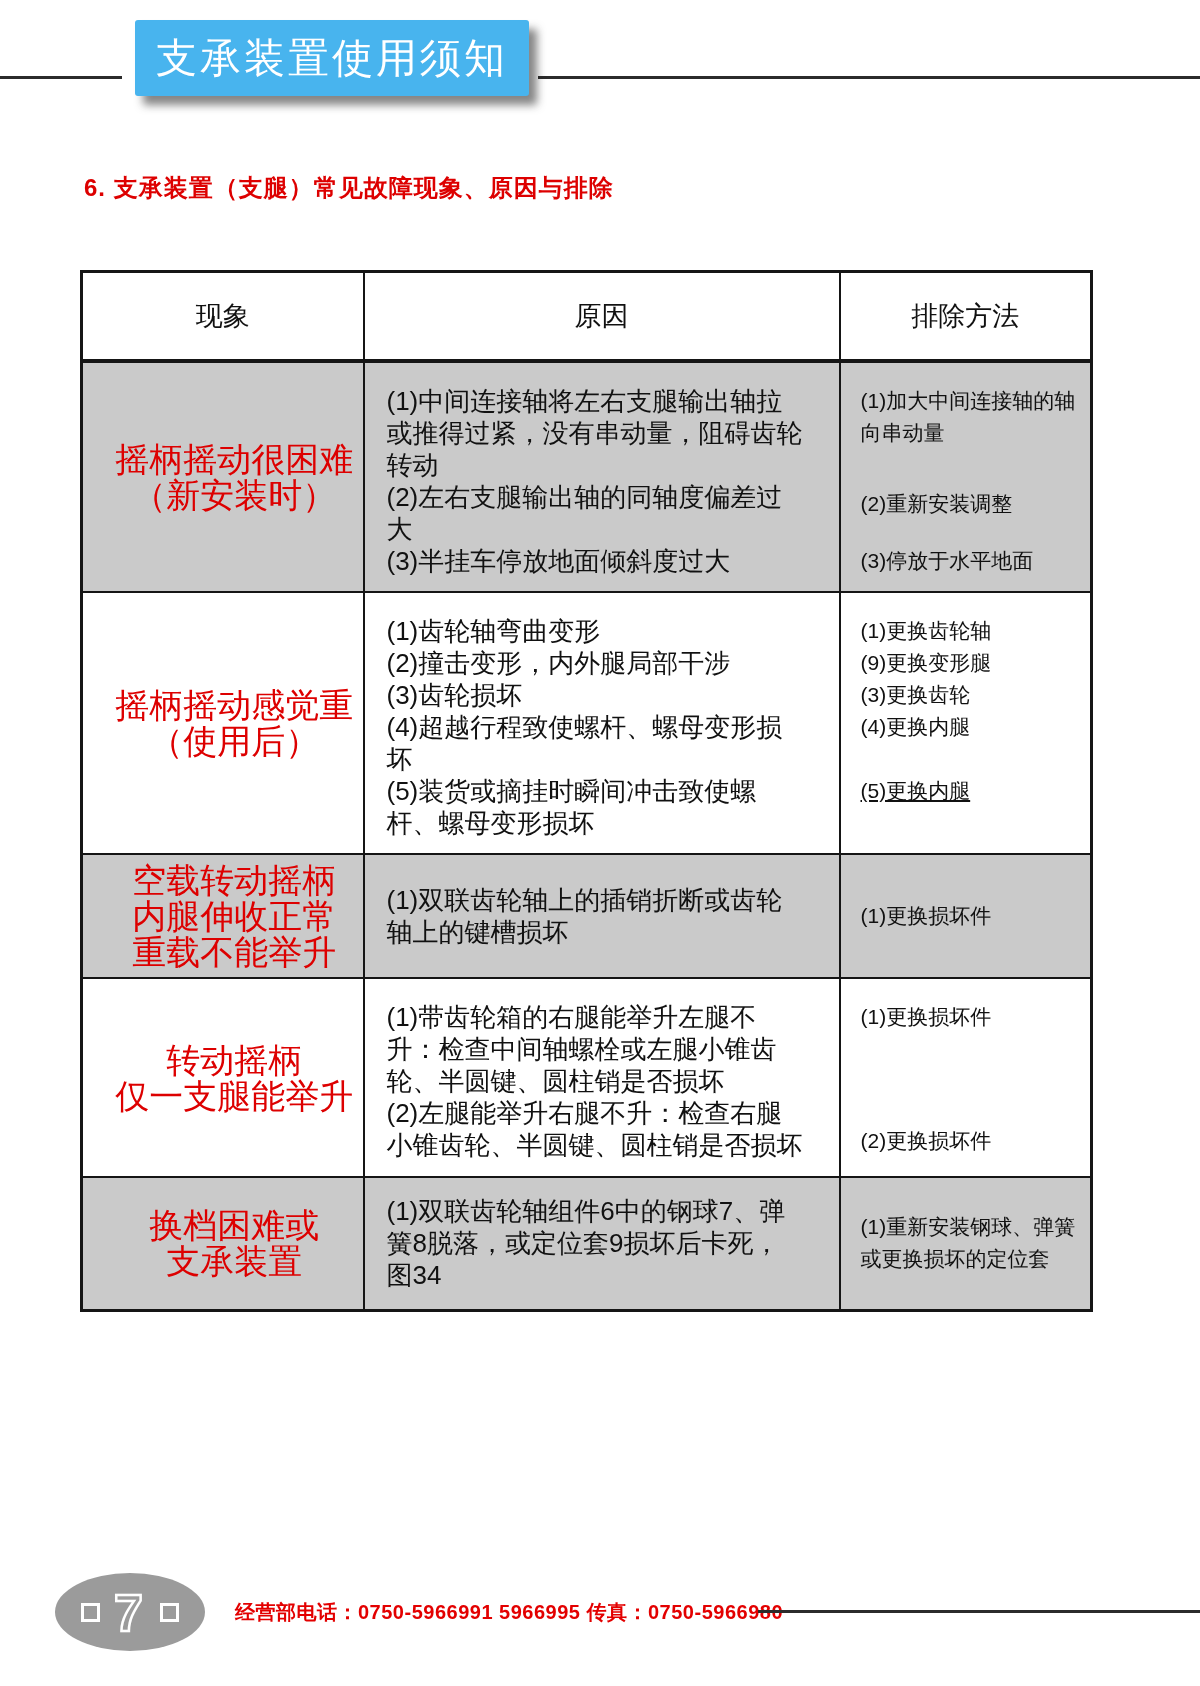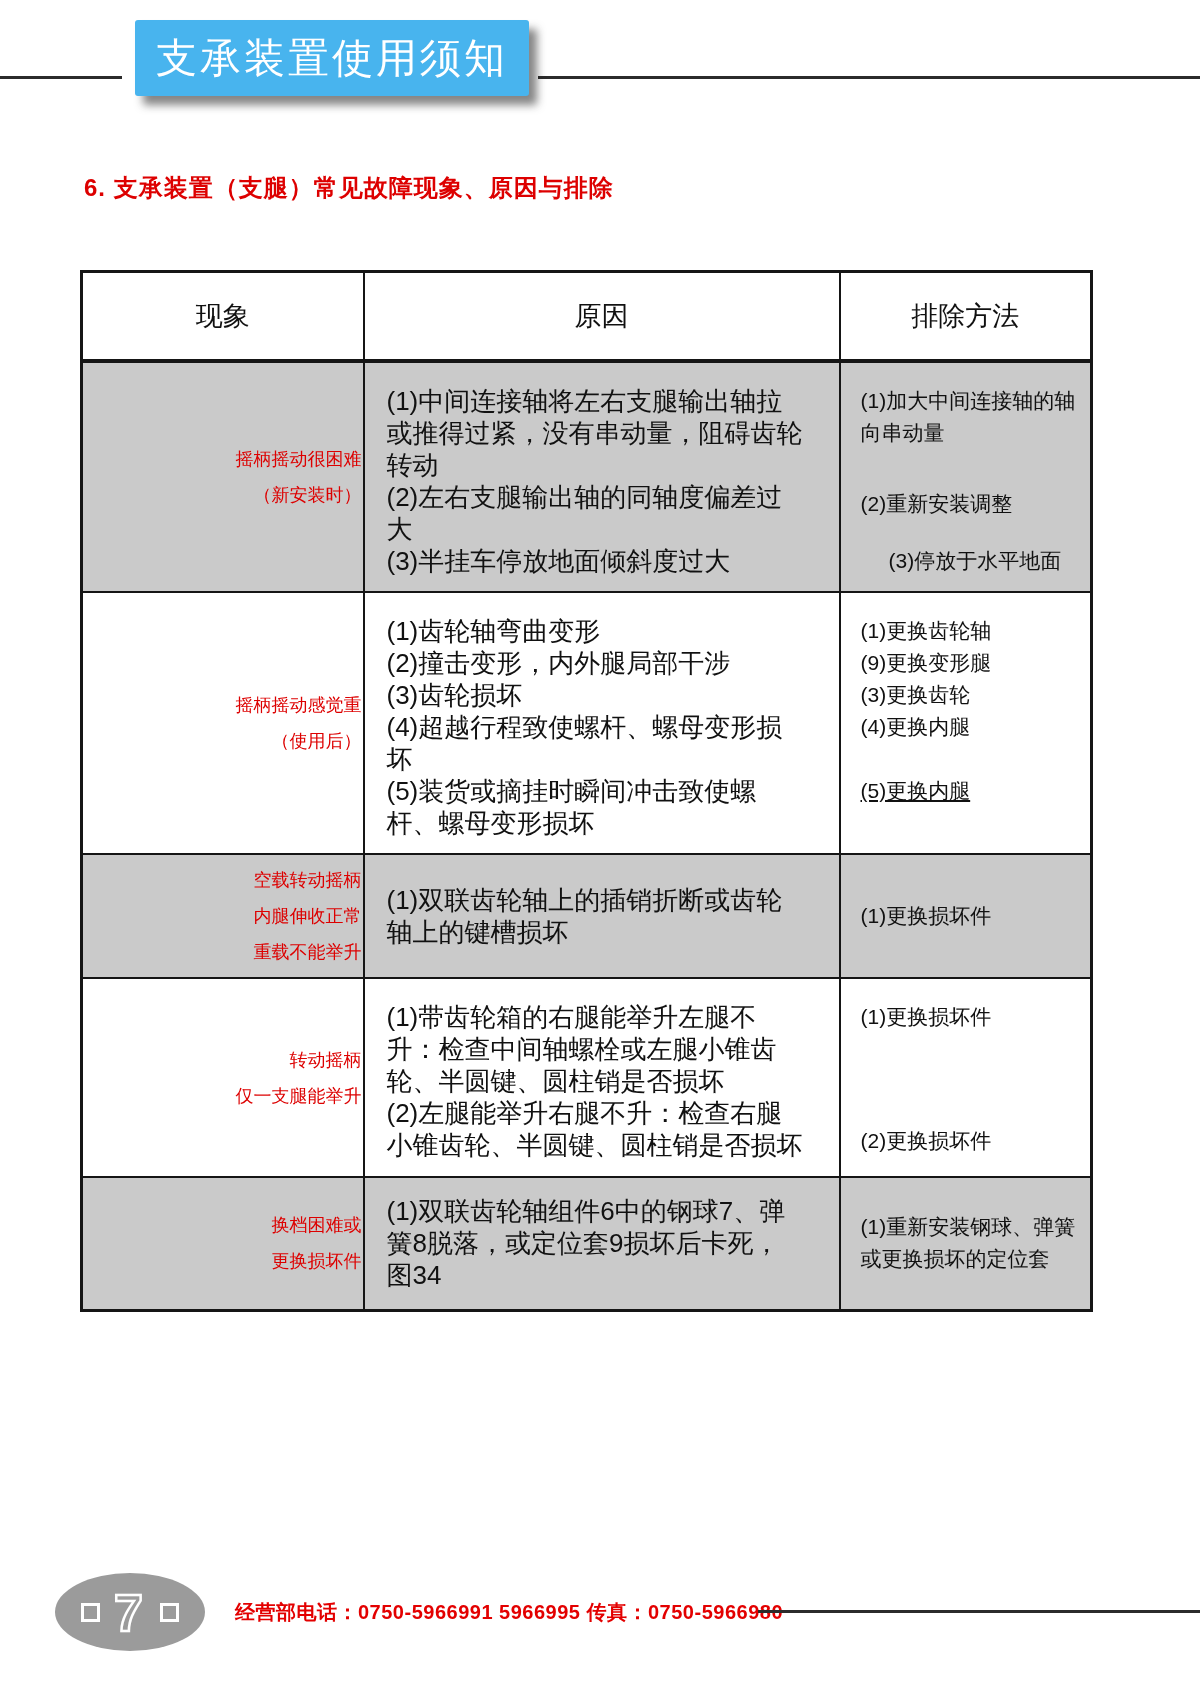--- a/index.html
+++ b/index.html
@@ -36,35 +36,35 @@
   }
   .fault-table th, .fault-table td { border:2px solid #151515; }
   .fault-table thead th {
     height:84px; font-size:27px; font-weight:normal; text-align:center;
     color:#111; background:#ffffff; border-bottom:4px solid #151515;
   }
   tr.gray td { background:#cacaca; }
   tr.white td { background:#ffffff; }
 
   td.ph {
-    color:#dd0000; font-size:18px; line-height:36px;
-    text-align:right; padding-left:24px; vertical-align:middle;
+    color:#dd0000; font-size:34px; line-height:36px;
+    text-align:center; padding-left:24px; vertical-align:middle;
   }
   td.cause {
     font-size:26px; line-height:32px; color:#111;
     vertical-align:top; padding:22px 35px 14px 22px;
   }
   td.remedy {
     font-size:21px; line-height:32px; color:#111;
     vertical-align:top; padding:22px 0 14px 20px;
   }
   tr.vm td.cause, tr.vm td.remedy { vertical-align:middle; padding-top:4px; padding-bottom:4px; }
 
   .mt39 { margin-top:39px; }
-  .mt25 { margin-top:25px;margin-left:28px; }
+  .mt25 { margin-top:25px; }
   .mt32 { margin-top:32px;text-decoration:underline; }
   .mt64 { margin-top:92px; }
 
   
   .page-badge {
     position:absolute; left:55px; top:1573px; width:150px; height:78px;
     background:#9b9b9b; border-radius:50%;
     display:flex; align-items:center; justify-content:center; gap:11px;
   }
   .page-badge .sq { width:13px; height:13px; border:3px solid #ffffff; }
@@ -167,21 +167,21 @@
         </td>
         <td class="remedy">
           <div class="item">(1)更换损坏件</div>
           <div class="item mt64">(2)更换损坏件</div>
         </td>
       </tr>
 
       <tr class="gray vm" style="height:133px">
         <td class="ph">
           <div>换档困难或</div>
-          <div>更换损坏件</div>
+          <div>支承装置</div>
         </td>
         <td class="cause">
           <div class="item">(1)双联齿轮轴组件6中的钢球7、弹簧8脱落，或定位套9损坏后卡死，图34</div>
         </td>
         <td class="remedy">
           <div class="item">(1)重新安装钢球、弹簧或更换损坏的定位套</div>
         </td>
       </tr>
 
     </tbody>

